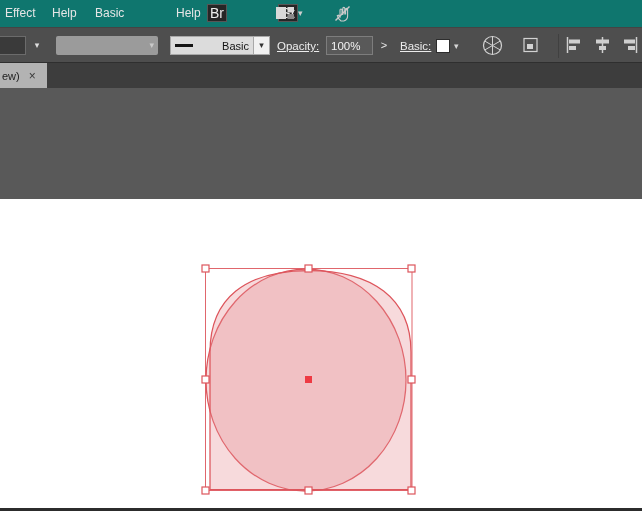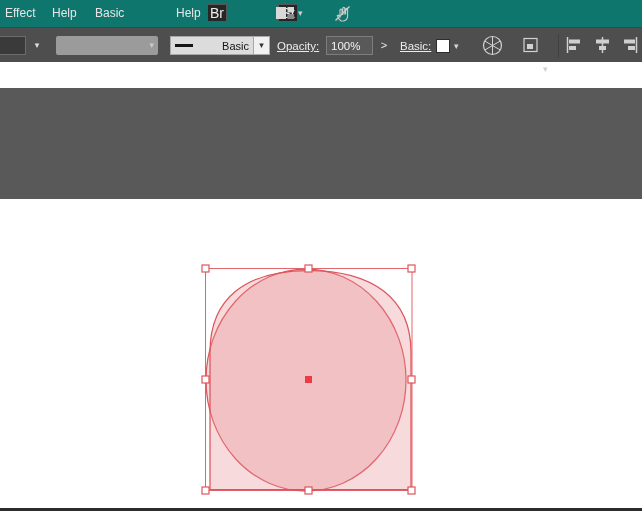--- a/index.html
+++ b/index.html
@@ -146,20 +146,26 @@
     </span>
     <span class="icon-btn" style="left:621px; top:9px;">
       <svg width="17" height="16" viewBox="0 0 17 16">
         <line x1="15.5" y1="0" x2="15.5" y2="16" stroke="#cfcfcf" stroke-width="1.5"></line>
         <rect x="3" y="2.5" width="11" height="4" fill="#cfcfcf"></rect>
         <rect x="7" y="9" width="7" height="4" fill="#cfcfcf"></rect>
       </svg>
     </span>
   </div>
 
+  <div class="tabstrip">
+    <div class="doc-tab">
+      <span class="tab-label">ew)</span>
+      <span class="tab-close">×</span>
+    </div>
+  </div>
 
   <div class="pasteboard"></div>
   <div class="artboard"></div>
   <div class="bottom-edge"></div>
 
   <svg class="shape-layer" width="642" height="513" viewBox="0 0 642 513">
 
     <rect x="205.5" y="268.5" width="206.5" height="222" fill="none" stroke-width="1" stroke-opacity="0.9" stroke="#dd555c"></rect>
 
     <ellipse cx="306" cy="380" rx="100" ry="111" fill-opacity="0.33" stroke-width="1.25" stroke="#dd555c" fill="#e78f96"></ellipse>

